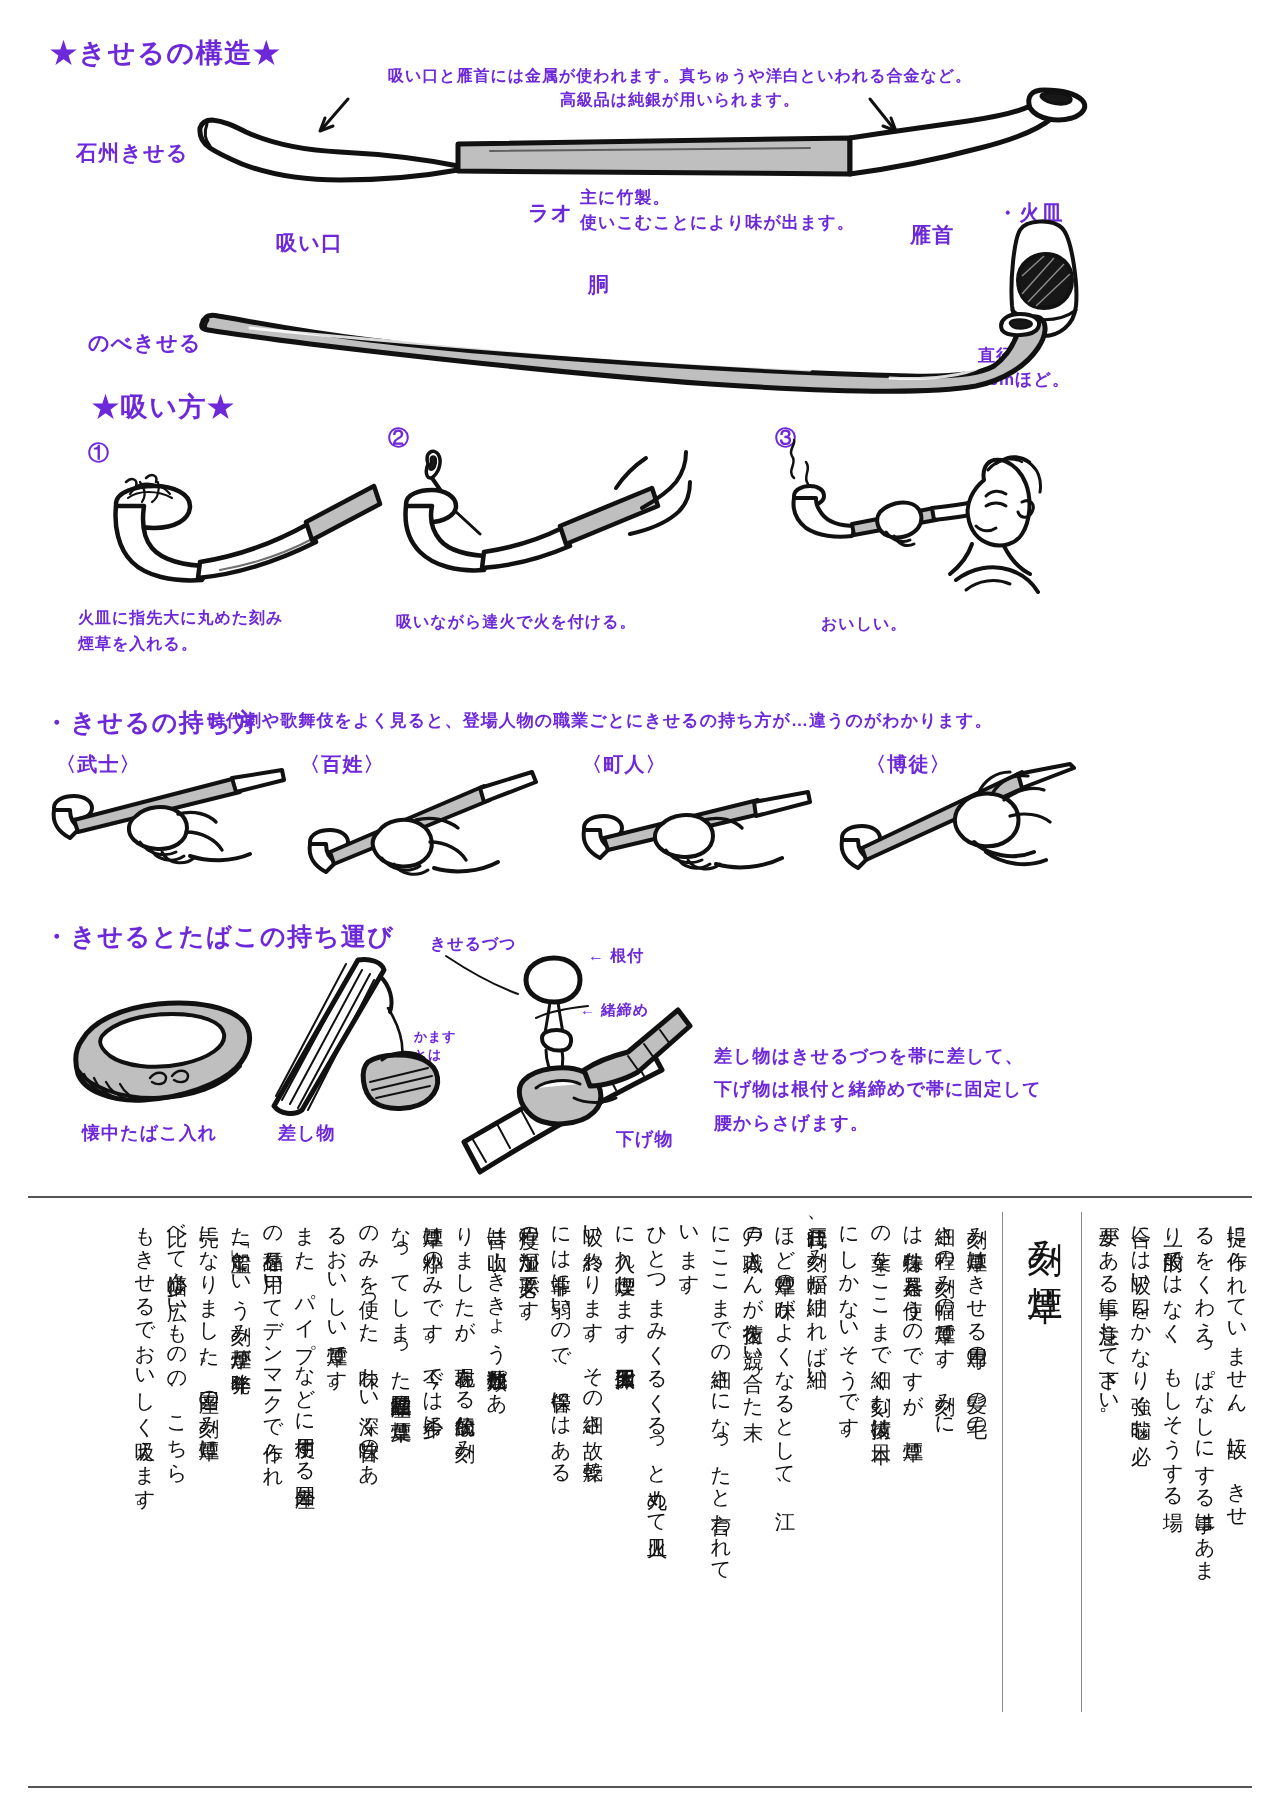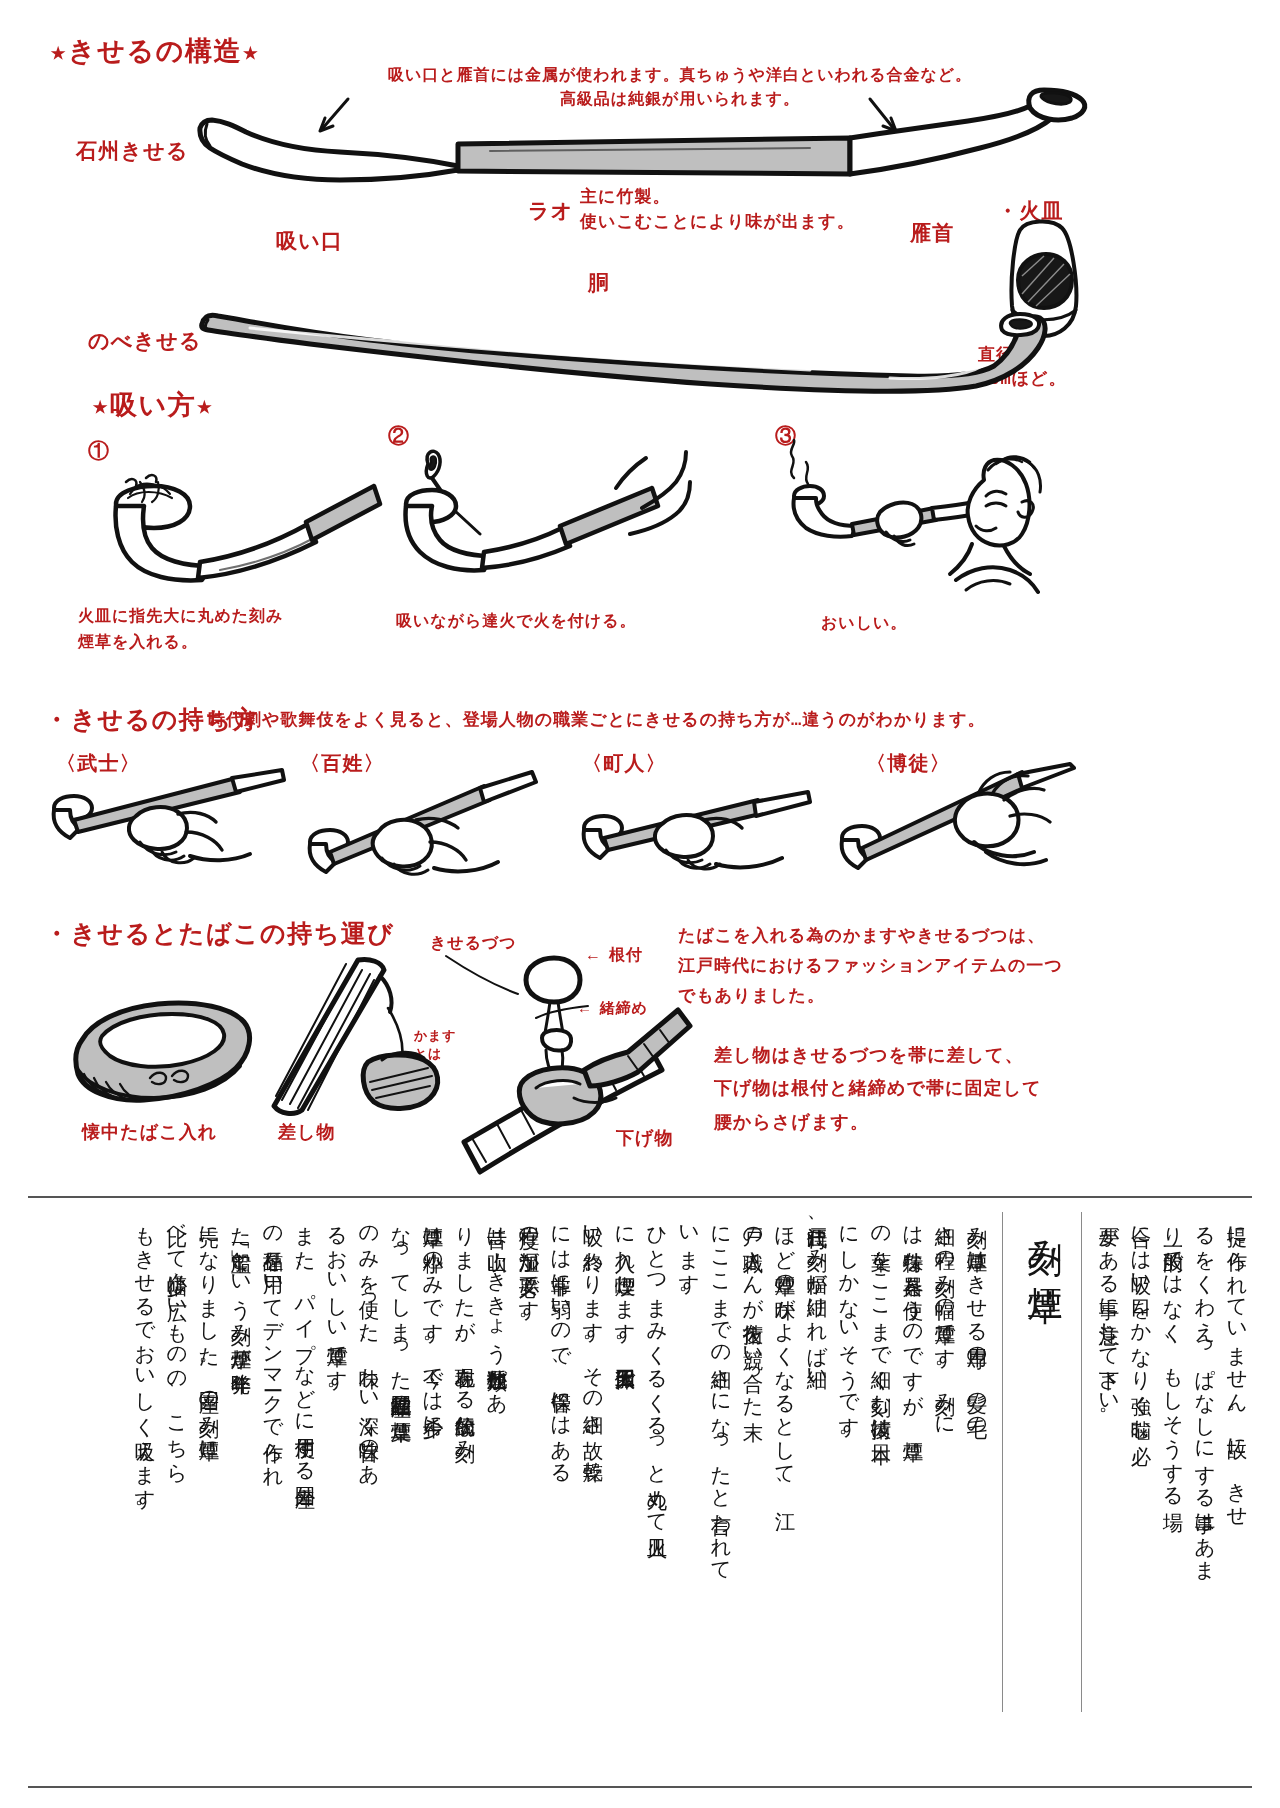--- a/index.html
+++ b/index.html
@@ -5,23 +5,23 @@
   html,body{margin:0;padding:0;background:#fff;}
   body{
     width:1280px;height:1808px;position:relative;overflow:hidden;
     font-family:"DejaVu Sans","Liberation Sans",sans-serif;
     color:#111;
   }
   .page{position:absolute;inset:0;background:#fff;}
 
   
   .hw{
-    font-family:Liberation Mono, monospace;
+    font-family:Liberation Sans, sans-serif;
     font-weight:700;
-    color:#b91c1c;
+    color:#6d28d9;
     letter-spacing:.06em;
     line-height:1.28;
     white-space:pre-line;
   }
   .abs{position:absolute;}
 
   
   svg{display:block;overflow:visible;}
   .ink{fill:none;stroke:#111;stroke-linecap:round;stroke-linejoin:round;}
   .fillw{fill:#fff;stroke:#111;stroke-linejoin:round;stroke-linecap:round;}
@@ -407,23 +407,20 @@
     <path class="fillg" stroke-width="5" d="M122 118 C134 110,150 104,166 100 L216 58 L228 74 L176 120 C162 128,142 134,128 134 Z"></path>
     <g class="ink" stroke-width="2">
       <path d="M166 104 L176 118"></path>
         <path d="M182 92 L192 106"></path>
         <path d="M198 78 L208 92"></path>
     </g>
     <path class="ink" stroke-width="3" d="M112 146 C124 152,142 152,154 146"></path>
   </svg>
   <div class="abs hw label-sm" style="left:588px;top:1128px;font-size:18px;margin-left:28px;">下げ物</div>
 
-  <div class="abs hw note" style="left:678px;top:922px;width:430px;line-height:1.75;font-size:17px;">たばこを入れる為のかますやきせるづつは、
-江戸時代におけるファッションアイテムの一つ
-でもありました。</div>
   <div class="abs hw note" style="left:714px;top:1040px;width:420px;line-height:1.85;font-size:18px;">差し物はきせるづつを帯に差して、
 下げ物は根付と緒締めで帯に固定して
 腰からさげます。</div>
 
   <div class="tategaki-wrap">
     <div class="tategaki" id="tategaki">
         <div class="tcol">提に作られていません。故に、きせ</div>
         <div class="tcol">るをくわえっぱなしにする事はあま</div>
         <div class="tcol">り一般的ではなく、もしそうする場</div>
         <div class="tcol">合には吸い口をかなり強く噛む必</div>

